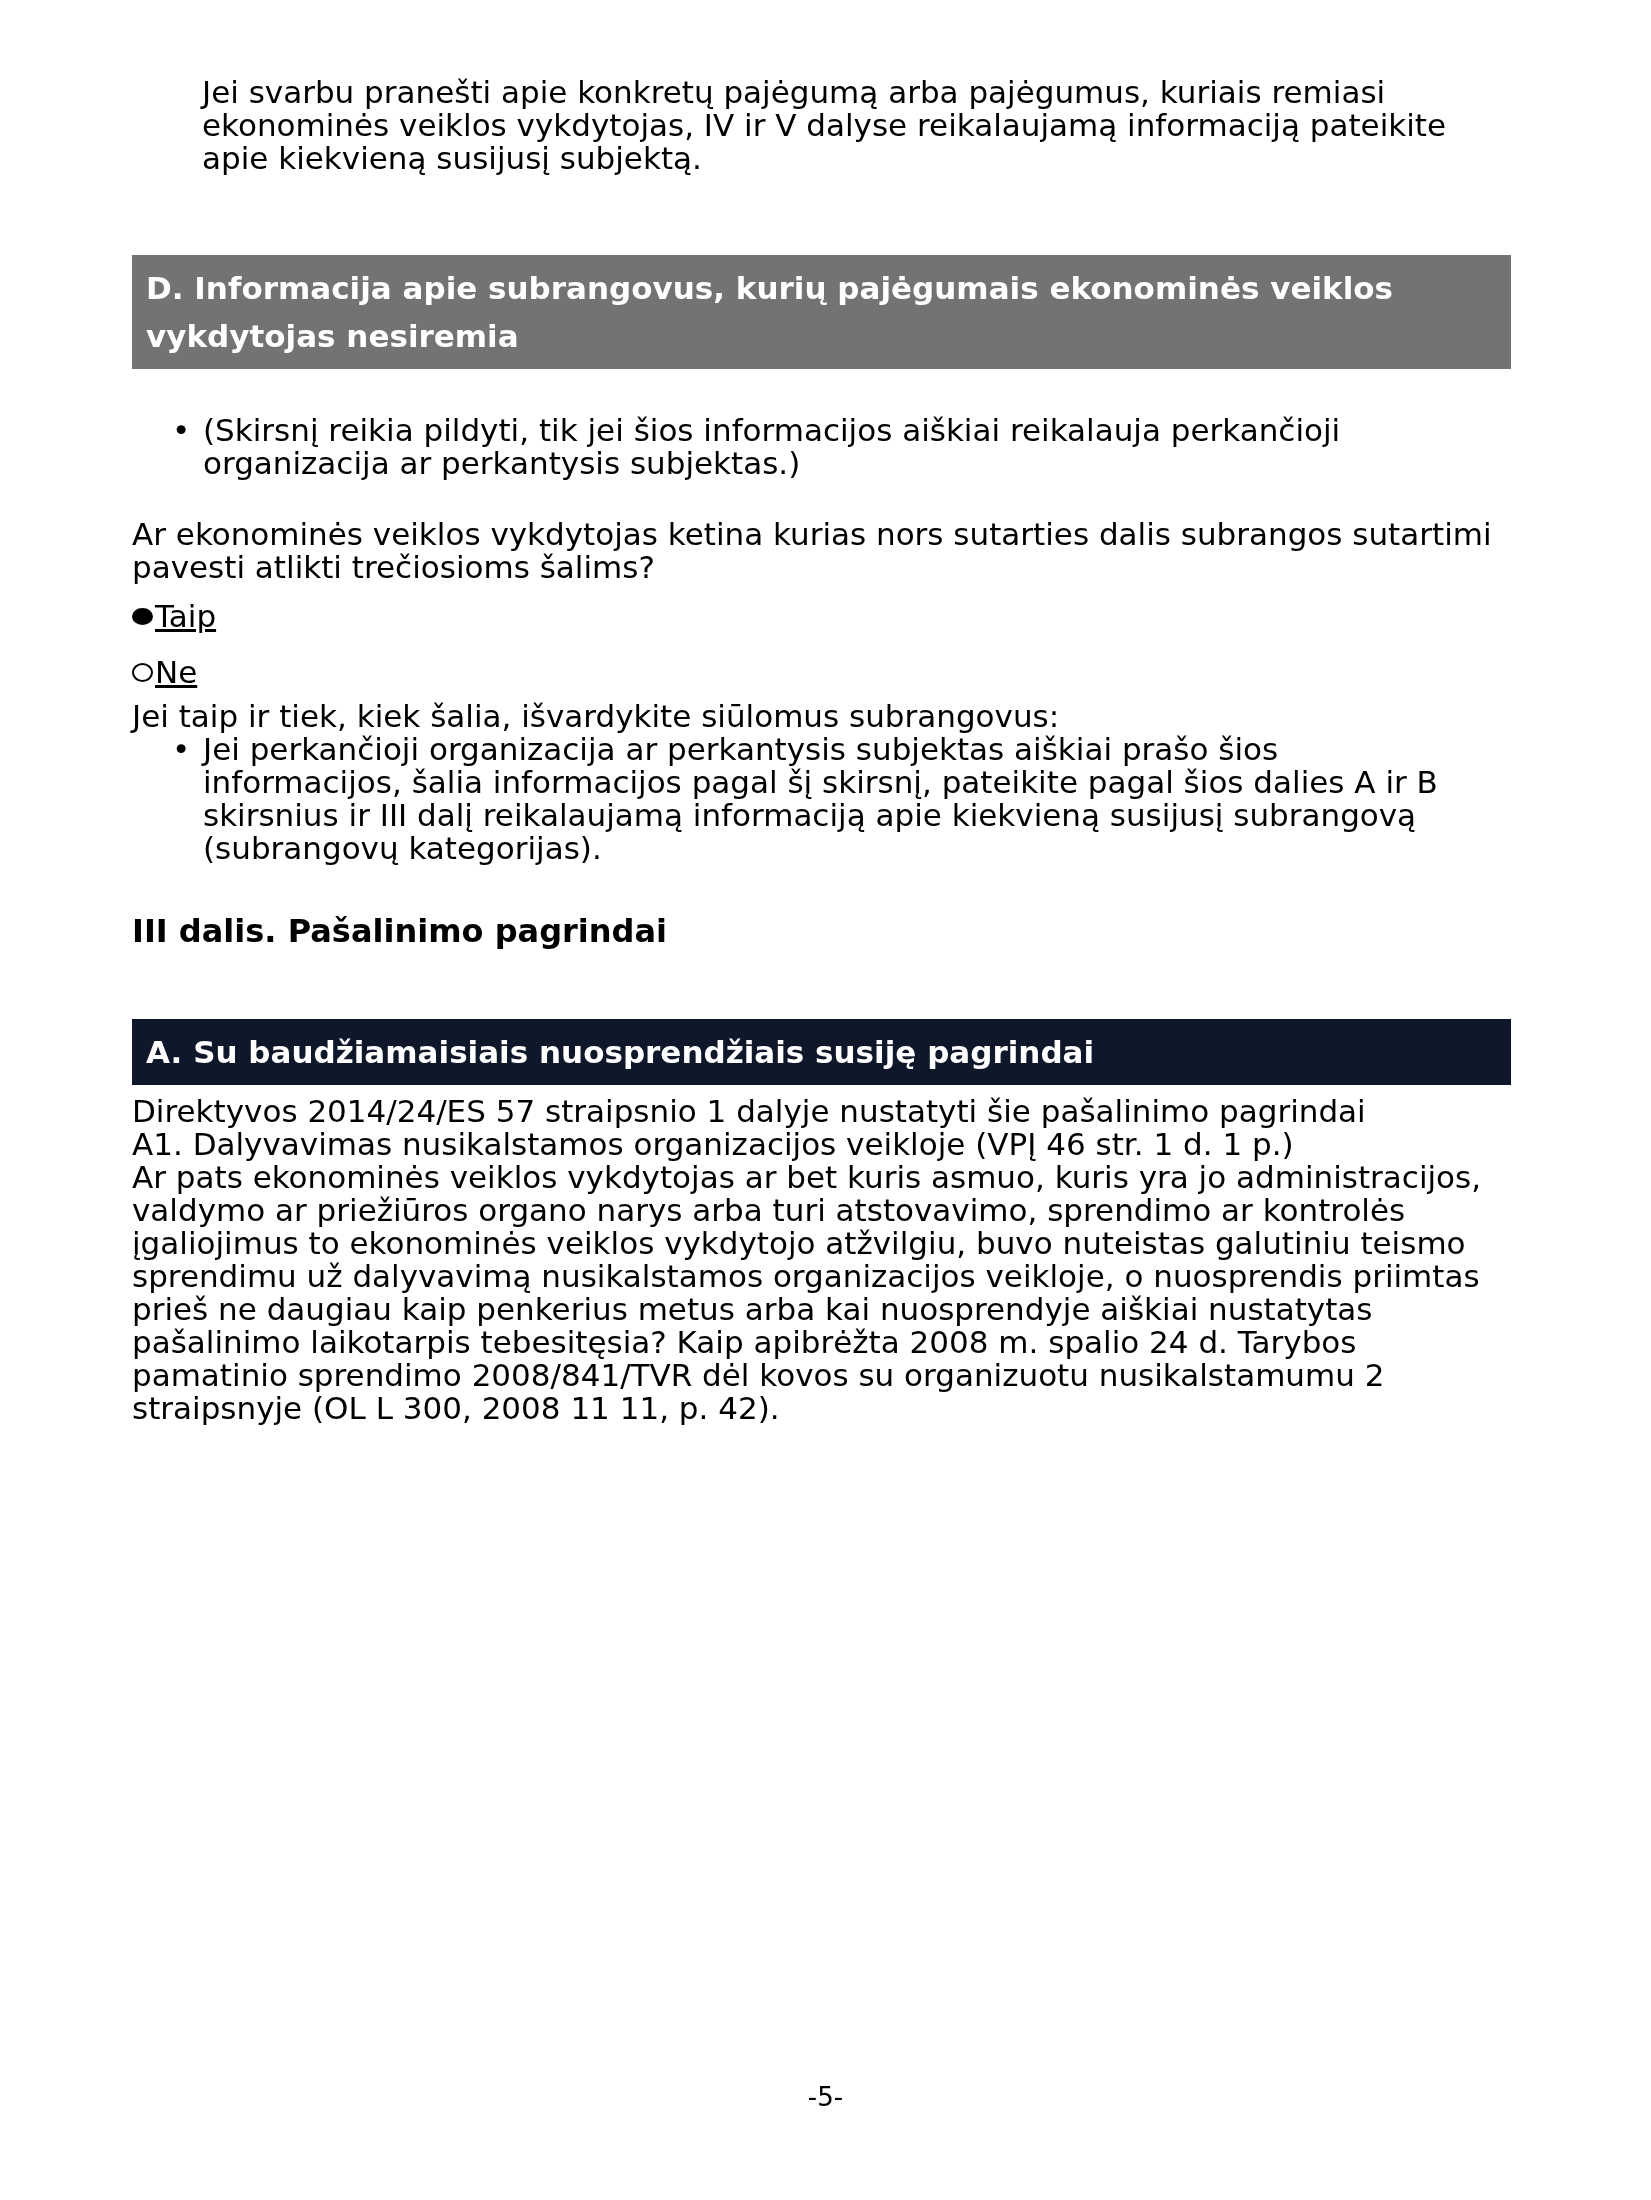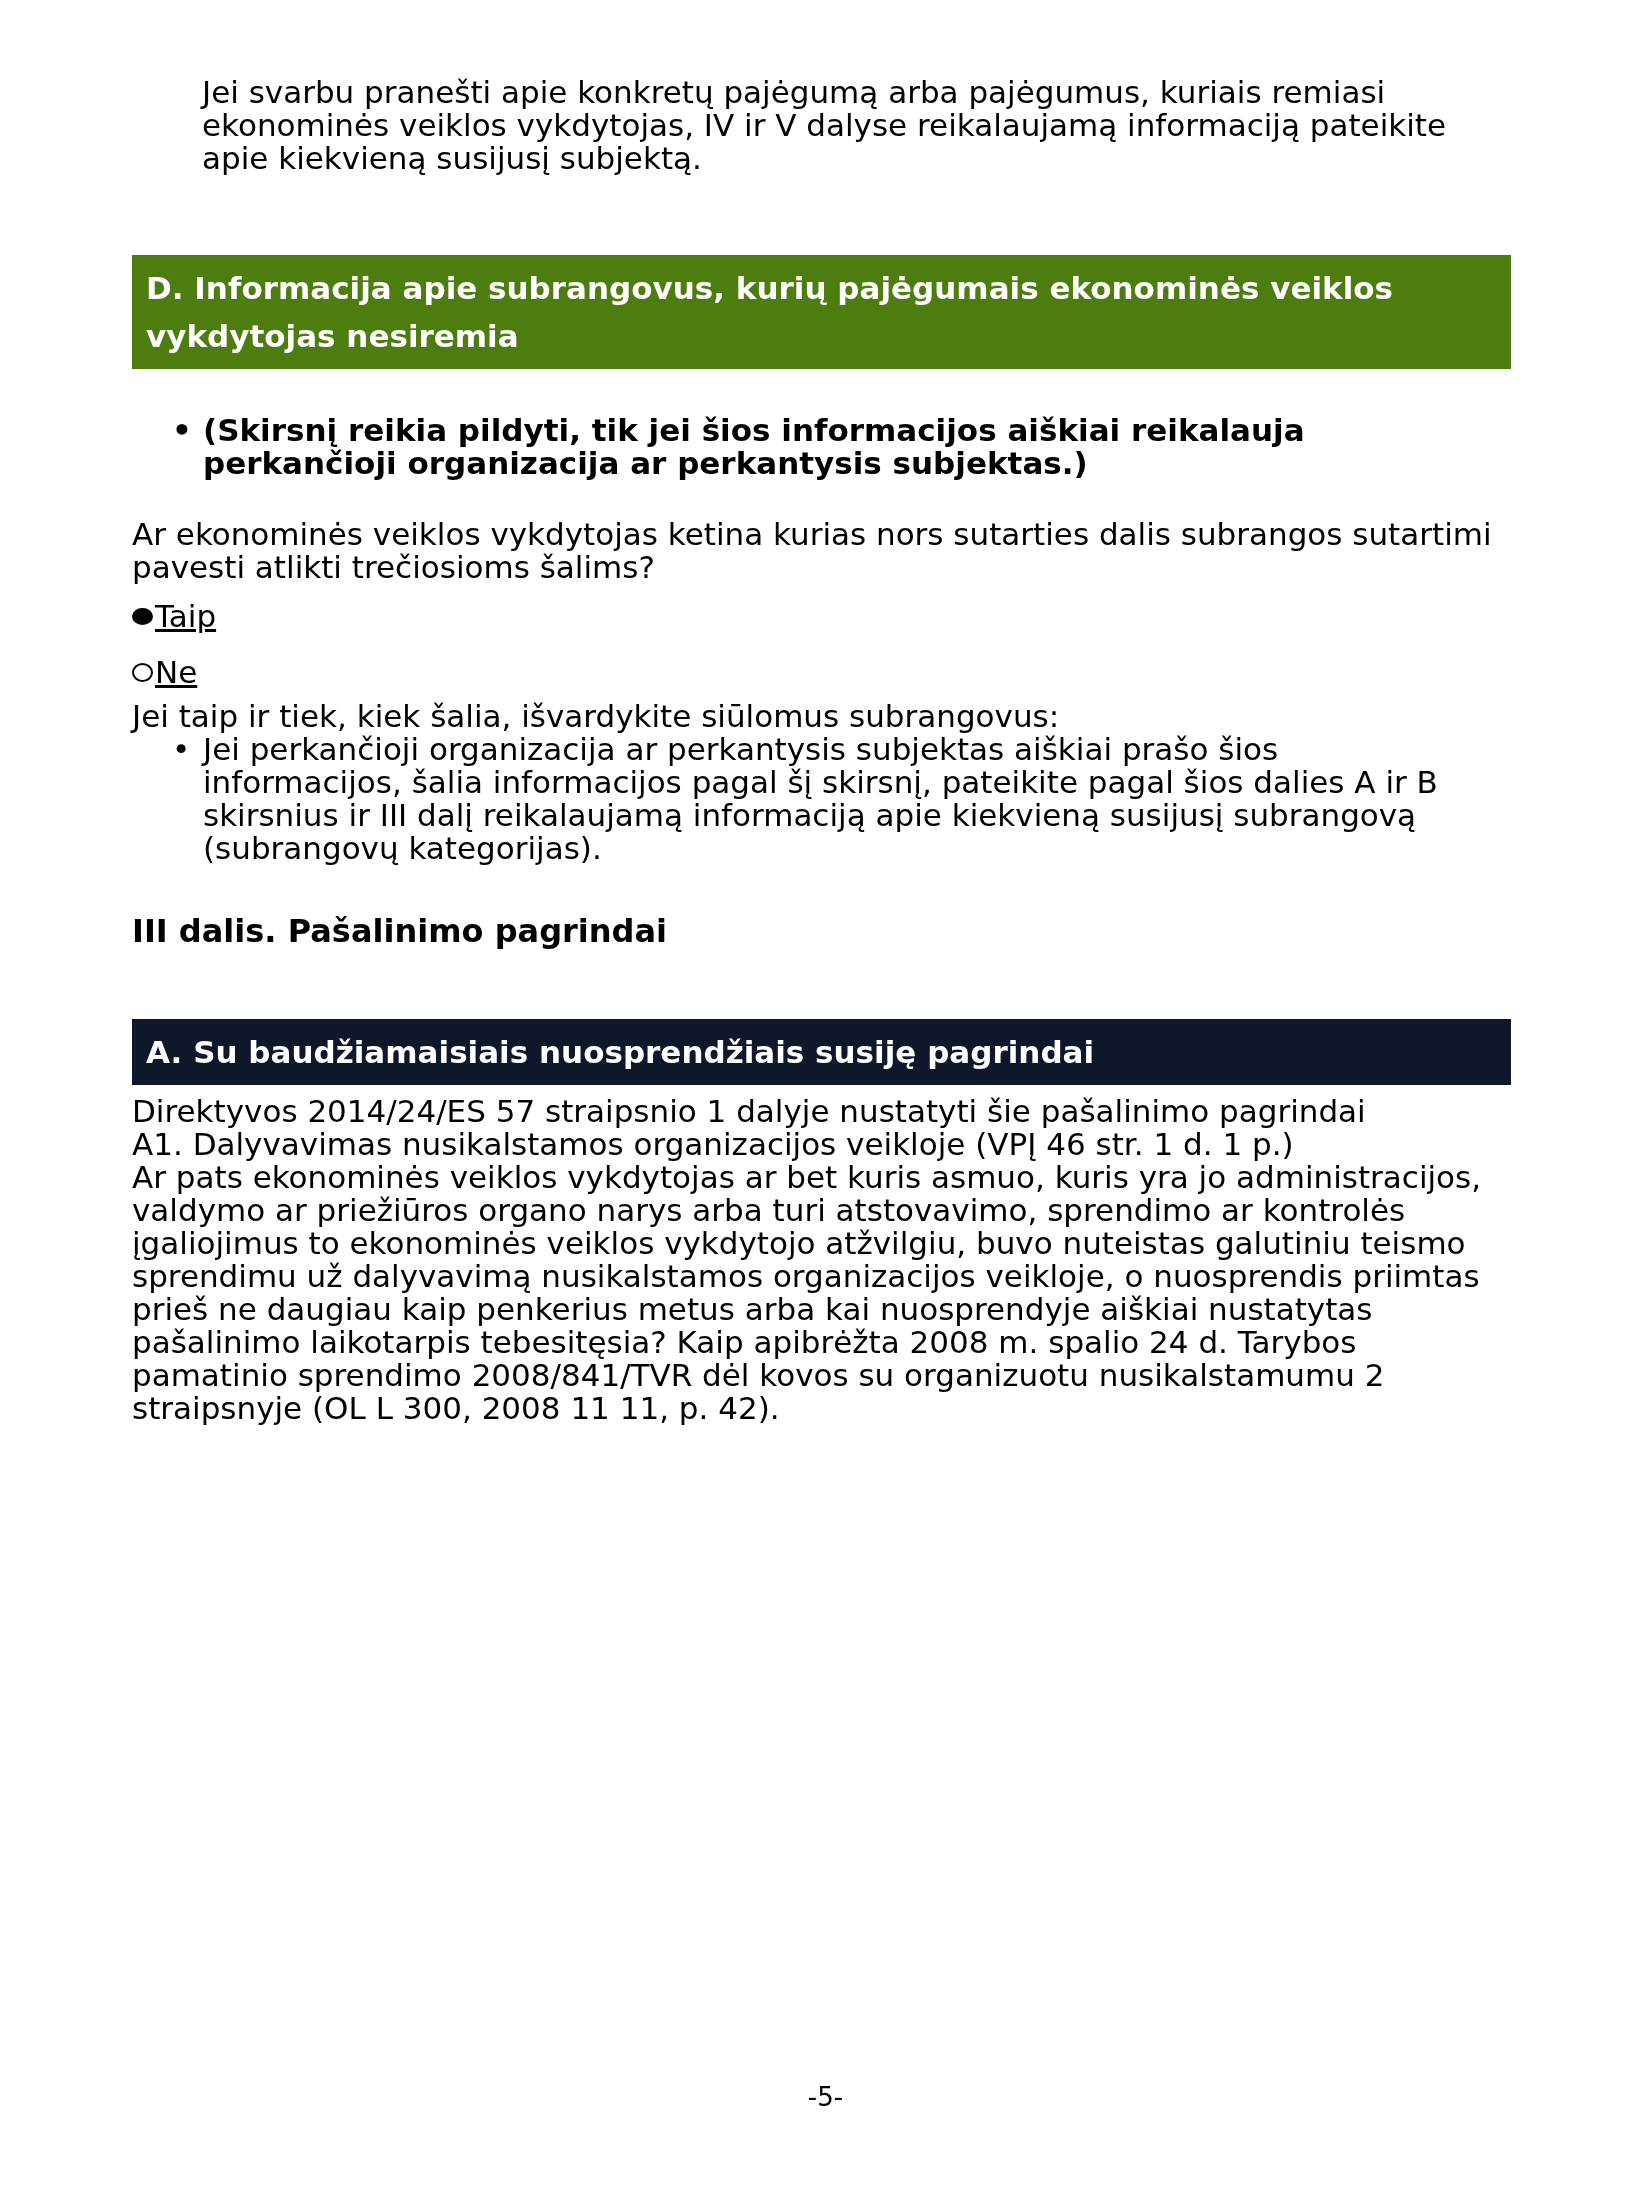--- a/index.html
+++ b/index.html
@@ -40,21 +40,21 @@
     padding-left: 31px;
     padding-right: 30px;
     position: relative;
   }
   ul.bullets li::before {
     content: "\2022";
     position: absolute;
     left: 0;
     top: 0;
   }
-  .bullets.note-1 { margin-bottom: 38px; font-weight: bold; }
+  .bullets.note-1 { margin-bottom: 38px; }
   .bullets.note-2 { margin-bottom: 40px; }
 
   .bold { font-weight: normal; }
   .question { margin-bottom: 4px; }
 
   .radio-row {
     display: flex;
     align-items: center;
     height: 56px;
     text-decoration: underline;
@@ -96,21 +96,21 @@
     font-size: 26px;
   }
 </style>
 </head>
 <body>
 
 <div class="page">
 
   <p class="intro">Jei svarbu pranešti apie konkretų pajėgumą arba pajėgumus, kuriais remiasi ekonominės veiklos vykdytojas, IV ir V dalyse reikalaujamą informaciją pateikite apie kiekvieną susijusį subjektą.</p>
 
-  <div class="section-bar d-bar" style="background: #4d7c0f;">
+  <div class="section-bar d-bar" style="background: #737373;">
     <span>D. Informacija apie subrangovus, kurių pajėgumais ekonominės veiklos vykdytojas nesiremia</span>
   </div>
 
   <ul class="bullets note-1">
     <li>(Skirsnį reikia pildyti, tik jei šios informacijos aiškiai reikalauja perkančioji organizacija ar perkantysis subjektas.)</li>
   </ul>
 
   <p class="bold question">Ar ekonominės veiklos vykdytojas ketina kurias nors sutarties dalis subrangos sutartimi pavesti atlikti trečiosioms šalims?</p>
 
   <div class="radio-row">

